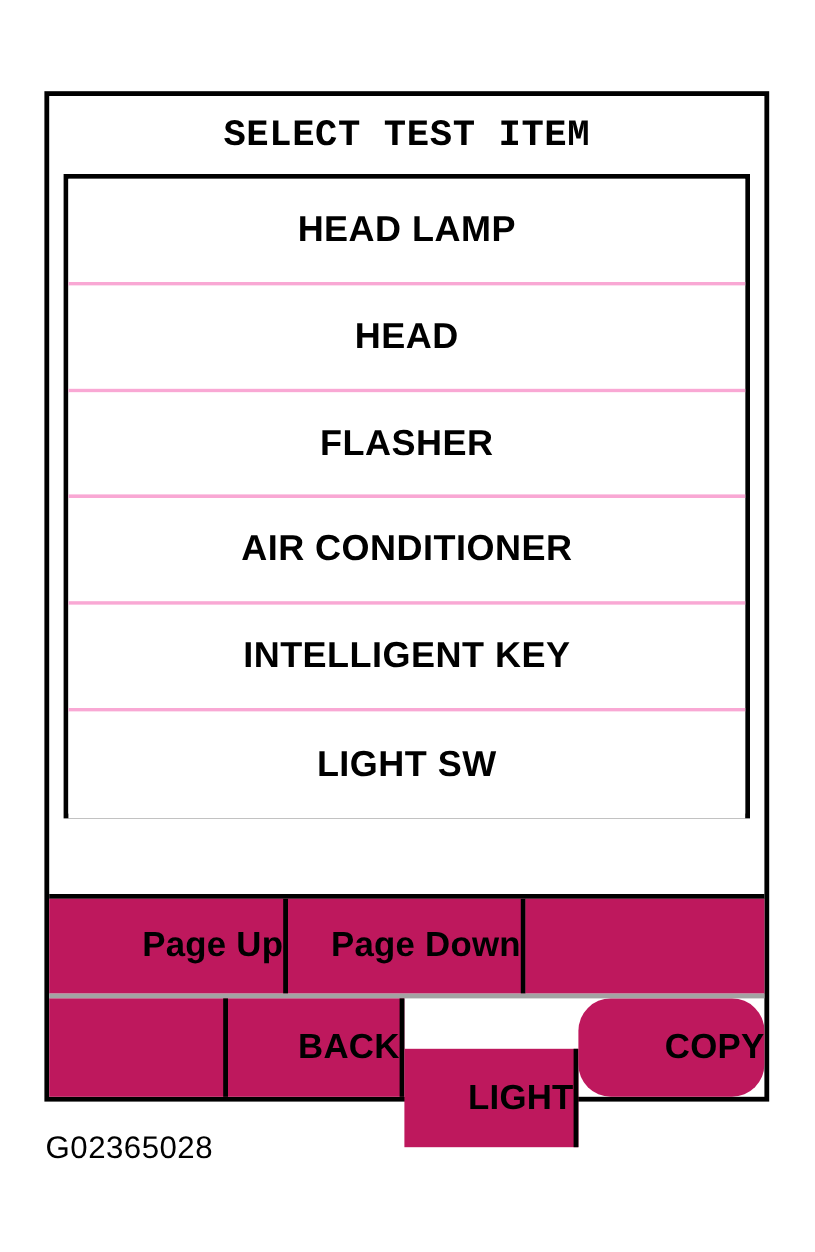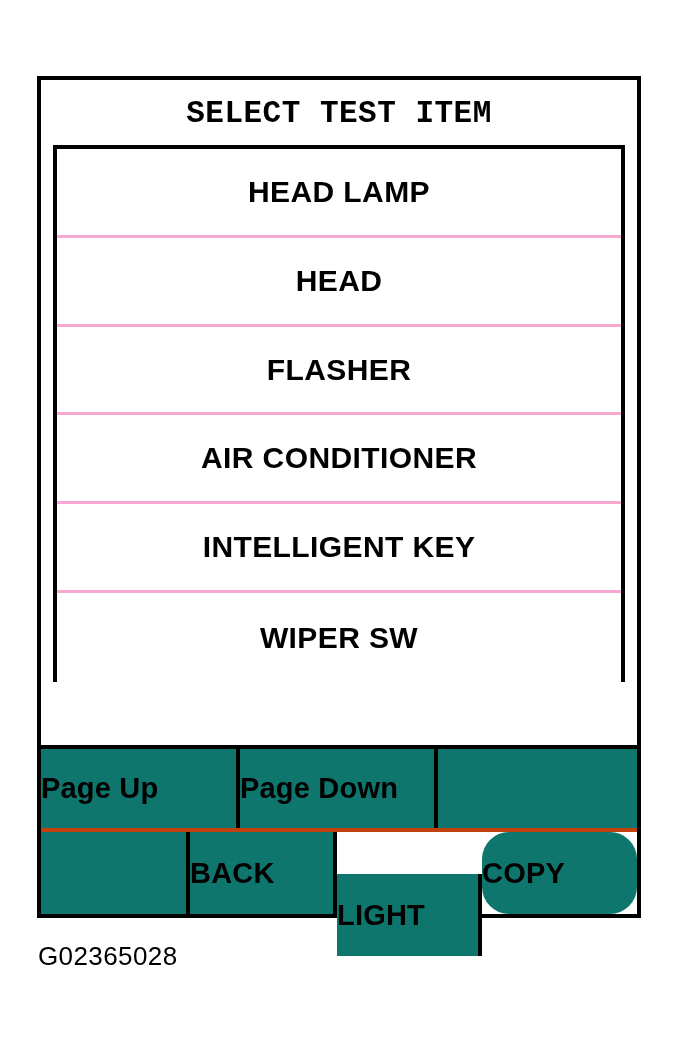--- a/index.html
+++ b/index.html
@@ -96,31 +96,31 @@
     border-top: 4px solid #000000;
     display: flex;
   }
   #softkey-row-2 {
     position: absolute;
     left: 0;
     top: 83px;
     width: 100%;
     height: 86px;
     box-sizing: border-box;
-    border-top: 4px solid #c2410c;
+    border-top: 4px solid #a3a3a3;
     display: flex;
   }
   .softkey {
     box-sizing: border-box;
     height: 100%;
     display: flex;
     align-items: center;
-    justify-content: flex-start;
+    justify-content: flex-end;
     border-right: 4px solid #000000;
-    background: #0f766e;
+    background: #be185d;
   }
   .softkey:last-child {
     border-right: none;
   }
   .softkey-label {
     font-size: 29px;
     font-weight: bold;
     letter-spacing: 0.2px;
     white-space: nowrap;
   }
@@ -168,21 +168,21 @@
 
     <div class="test-item">
       <span class="test-item-label">AIR CONDITIONER</span>
     </div>
 
     <div class="test-item">
       <span class="test-item-label">INTELLIGENT KEY</span>
     </div>
 
     <div class="test-item">
-      <span class="test-item-label">WIPER SW</span>
+      <span class="test-item-label">LIGHT SW</span>
     </div>
 
   </div>
 
   <div id="softkey-area">
 
     <div id="softkey-row-1">
       <div class="softkey" id="softkey-page-up">
         <span class="softkey-label">Page Up</span>
       </div>

